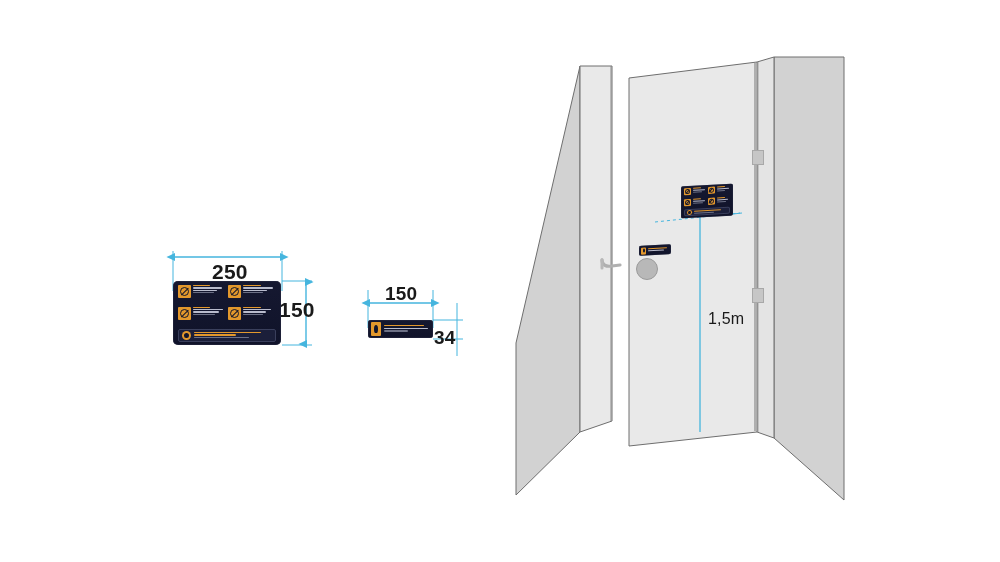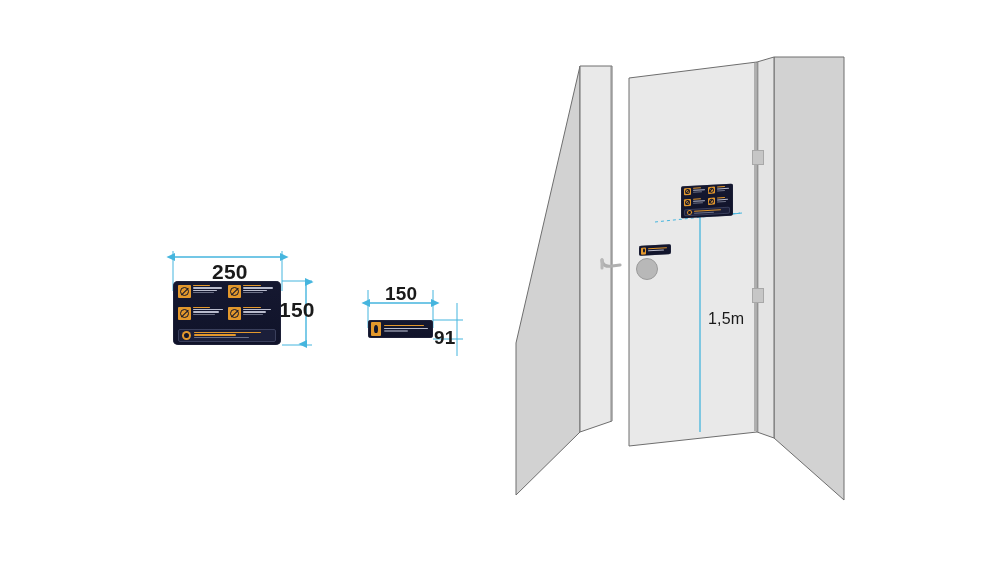--- a/index.html
+++ b/index.html
@@ -271,21 +271,21 @@
     <line x1="369" y1="303" x2="432" y2="303" stroke="#45b5de" stroke-width="1.4" marker-start="url(#arrL)" marker-end="url(#arrR)"></line>
 
     <line x1="433" y1="320" x2="463" y2="320" stroke="#45b5de" stroke-width="1"></line>
     <line x1="433" y1="339" x2="463" y2="339" stroke="#45b5de" stroke-width="1"></line>
     <line x1="457" y1="303" x2="457" y2="356" stroke="#45b5de" stroke-width="1"></line>
   </svg>
 
   <div class="dimtext" id="dim-250-label">250</div>
   <div class="dimtext" id="dim-150v-label">150</div>
   <div class="dimtext" id="dim-150h-label">150</div>
-  <div class="dimtext" id="dim-52-label">91</div>
+  <div class="dimtext" id="dim-52-label">34</div>
 
   <div class="signboard" id="sign-large">
     <div class="sign-grid">
 
       <div class="sign-cell">
         <span class="picto"></span>
         <span class="celltext">
           <i class="tline h" style="width:52%"></i>
           <i class="tline b" style="width:88%"></i>
           <i class="tline b" style="width:74%"></i>

